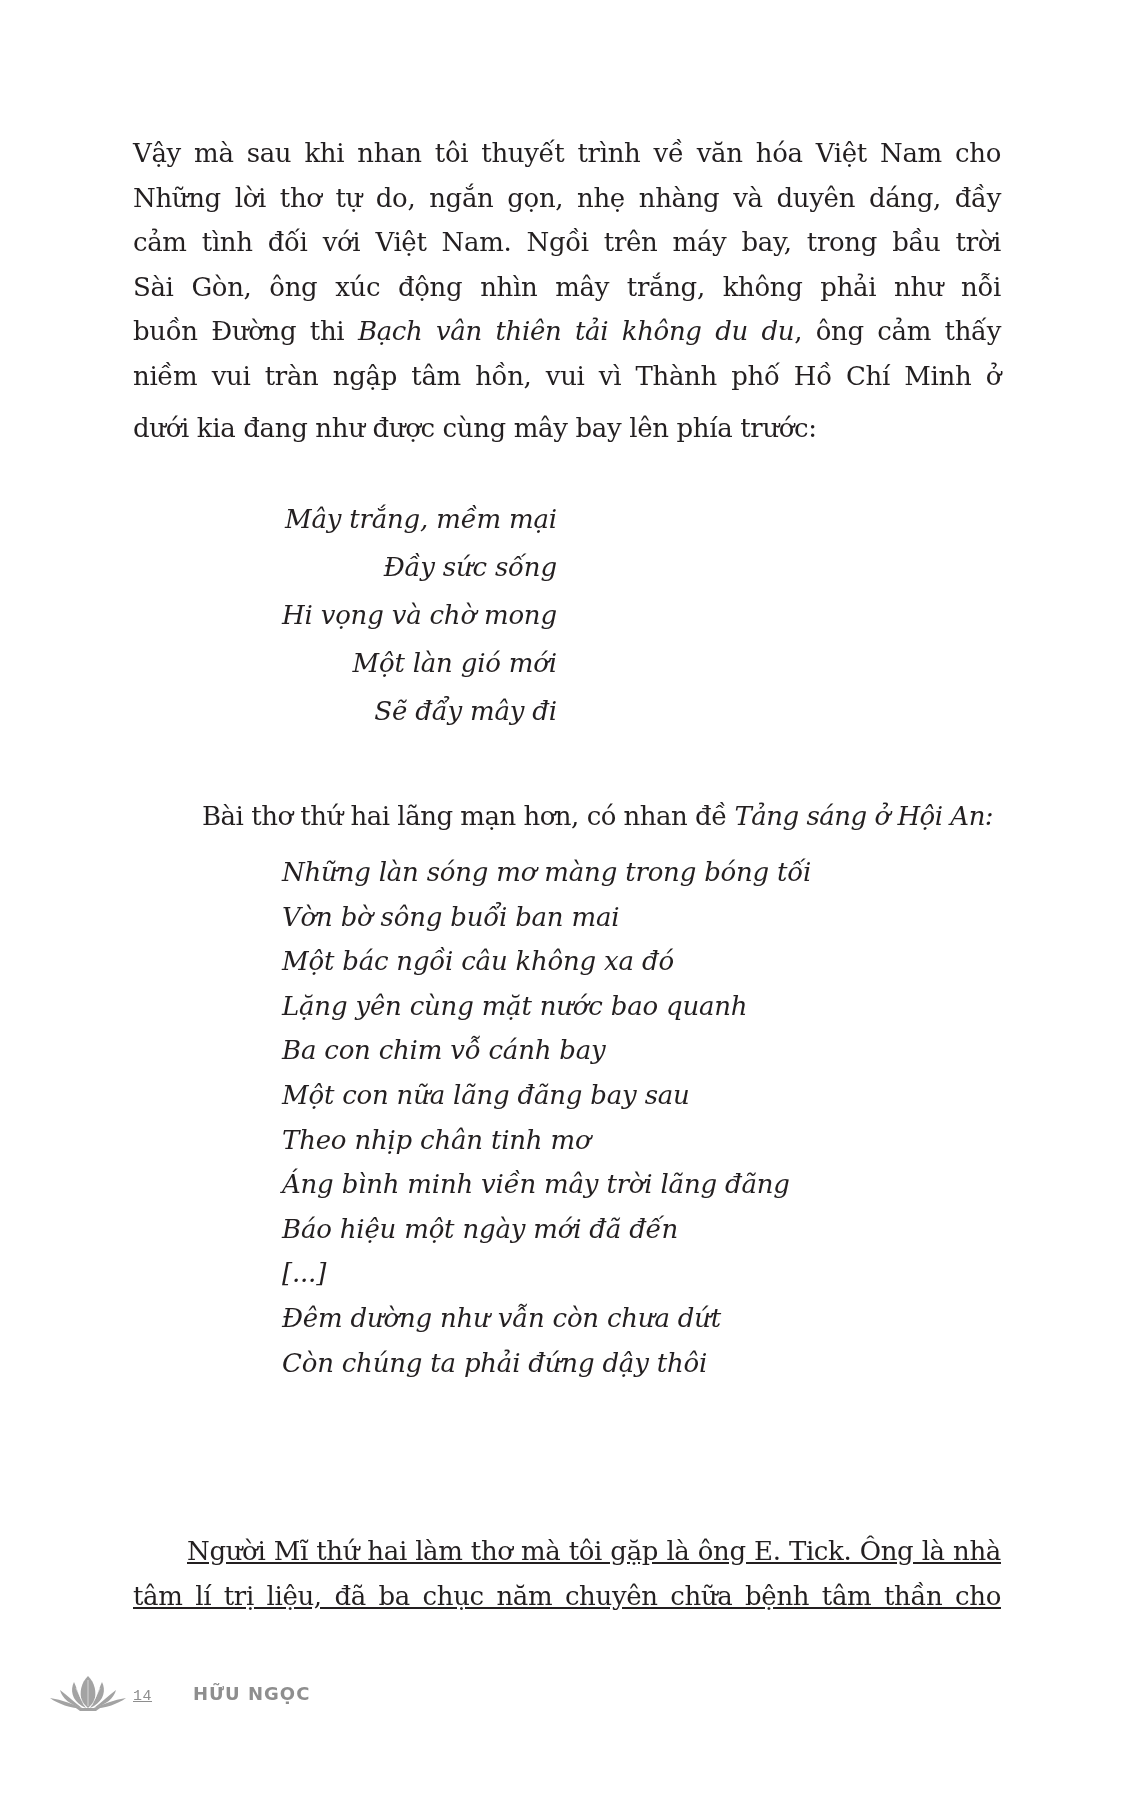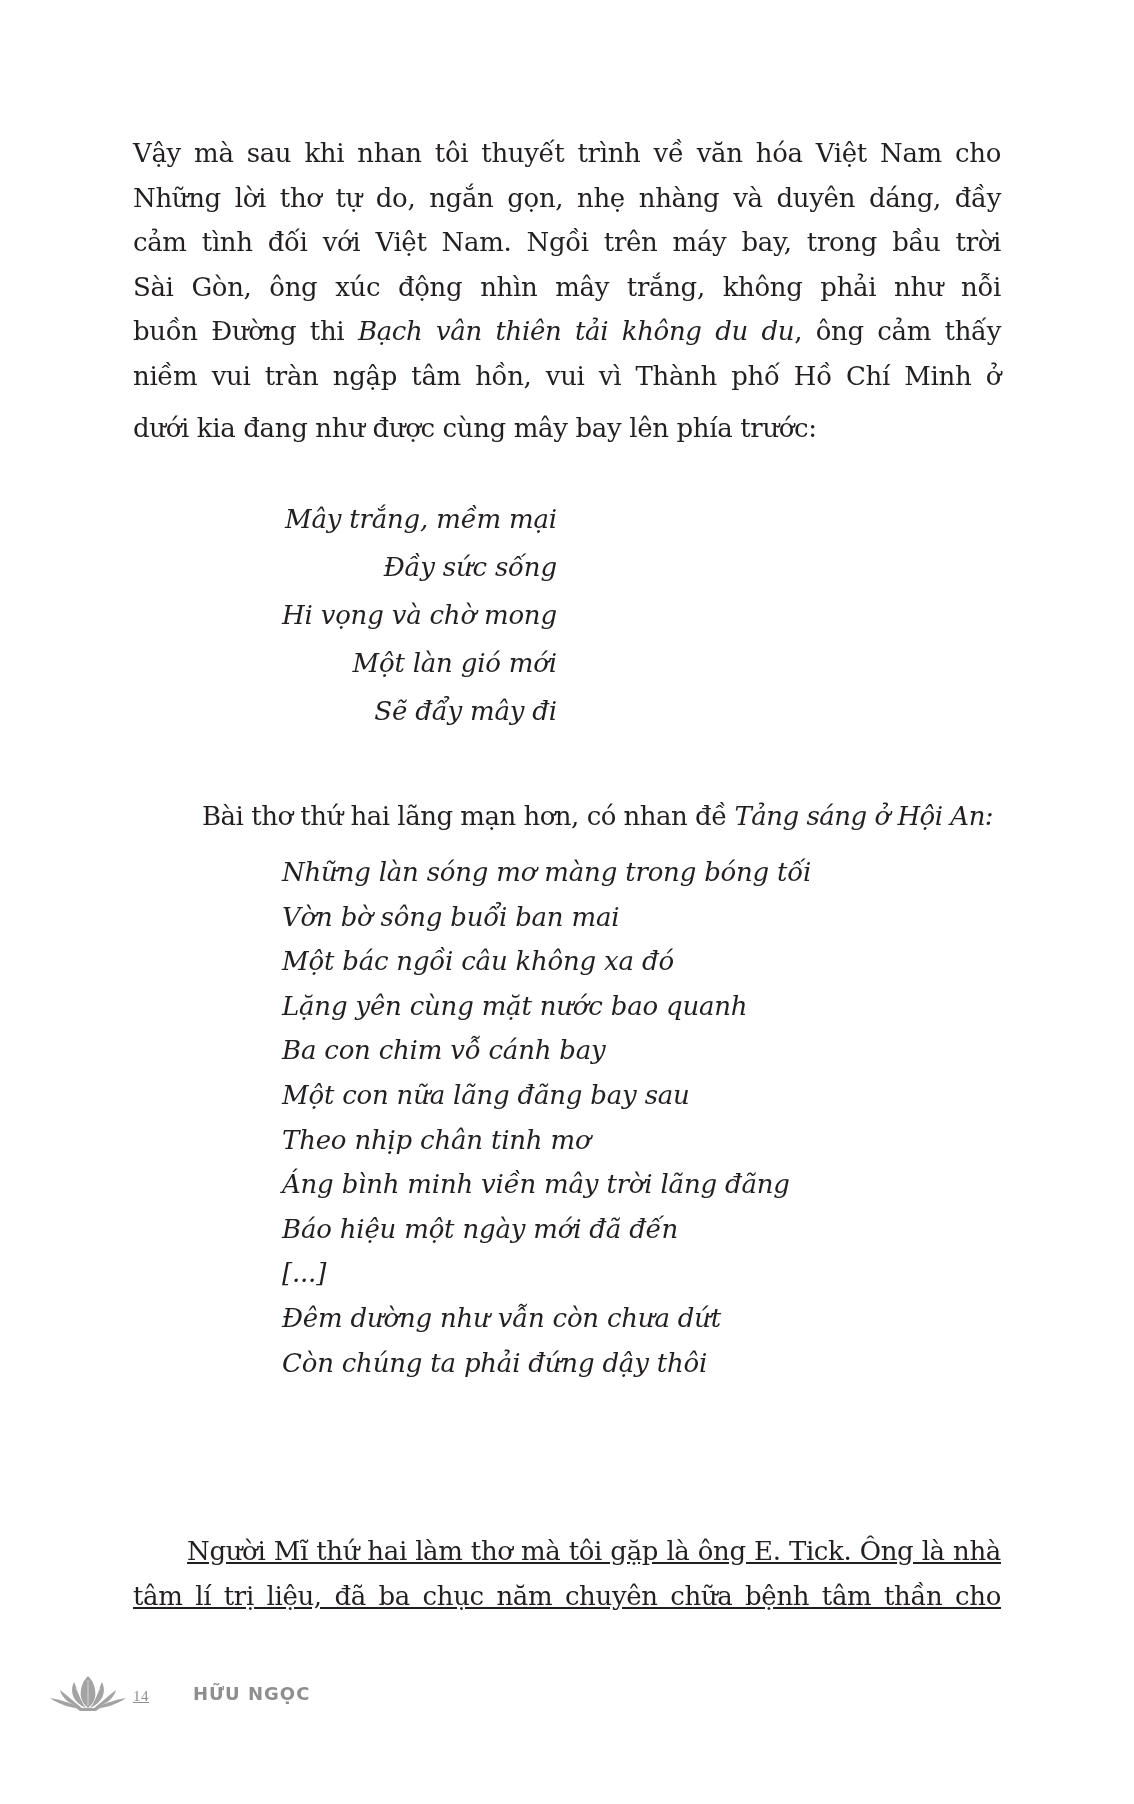--- a/index.html
+++ b/index.html
@@ -23,21 +23,21 @@
   }
   .poem1 .pl { display: block; height: 48px; line-height: 48px; white-space: nowrap; text-align: right; }
   .poem2 .pl { display: block; height: 44.6px; line-height: 44.6px; white-space: nowrap; }
   .intro {
     position: absolute; left: 202px; width: 814px; font-size: 26px; line-height: 44.6px;
     letter-spacing: -0.5px; white-space: nowrap;
   }
   .footer { position: absolute; left: 0; top: 1668px; width: 1134px; height: 50px; }
   .lotus { position: absolute; left: 48px; top: 6px; width: 80px; height: 38px; }
   .page-num {
-    position: absolute; left: 133px; top: 20px; font-family: Liberation Serif, serif;
+    position: absolute; left: 133px; top: 20px; font-family: Liberation Mono, monospace;
     font-size: 15px; color: #8e8e8e; text-decoration: underline; letter-spacing: 0.5px;
   }
   .author {
     position: absolute; left: 193px; top: 15px; font-family: "DejaVu Sans", sans-serif;
     font-weight: bold; font-size: 18px; color: #8e8e8e; letter-spacing: 1px;
   }
 </style>
 </head>
 <body>
 

